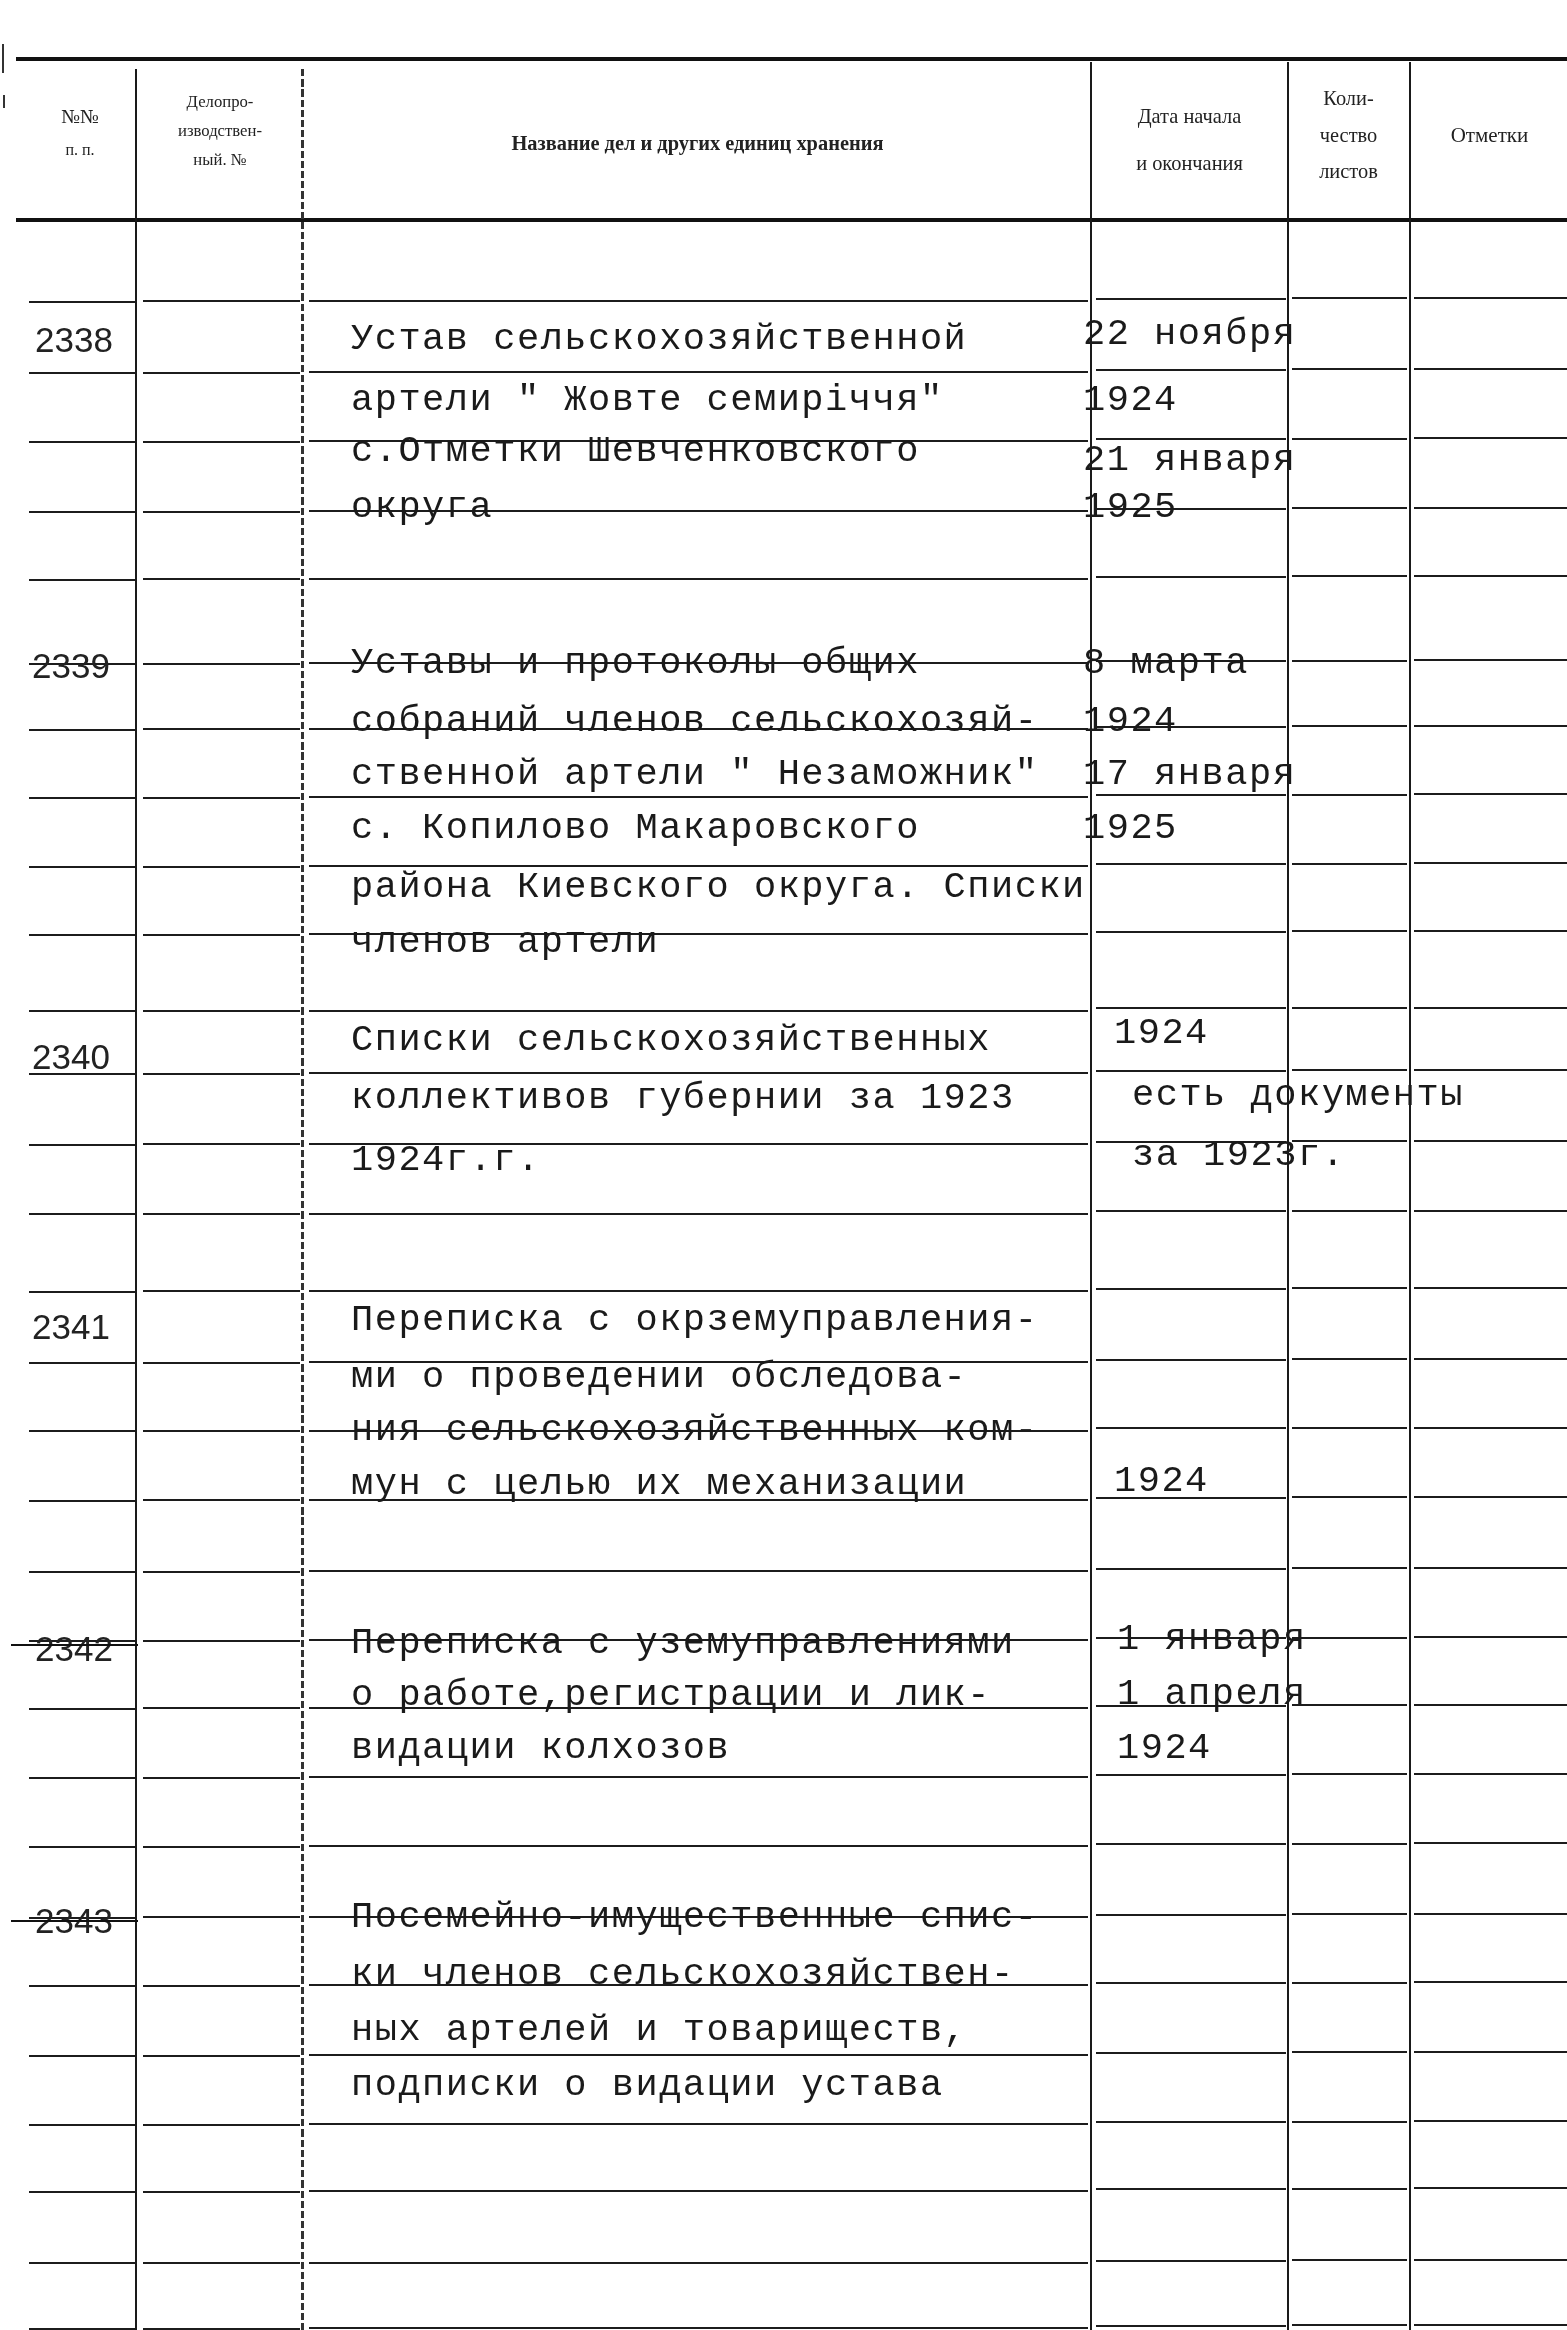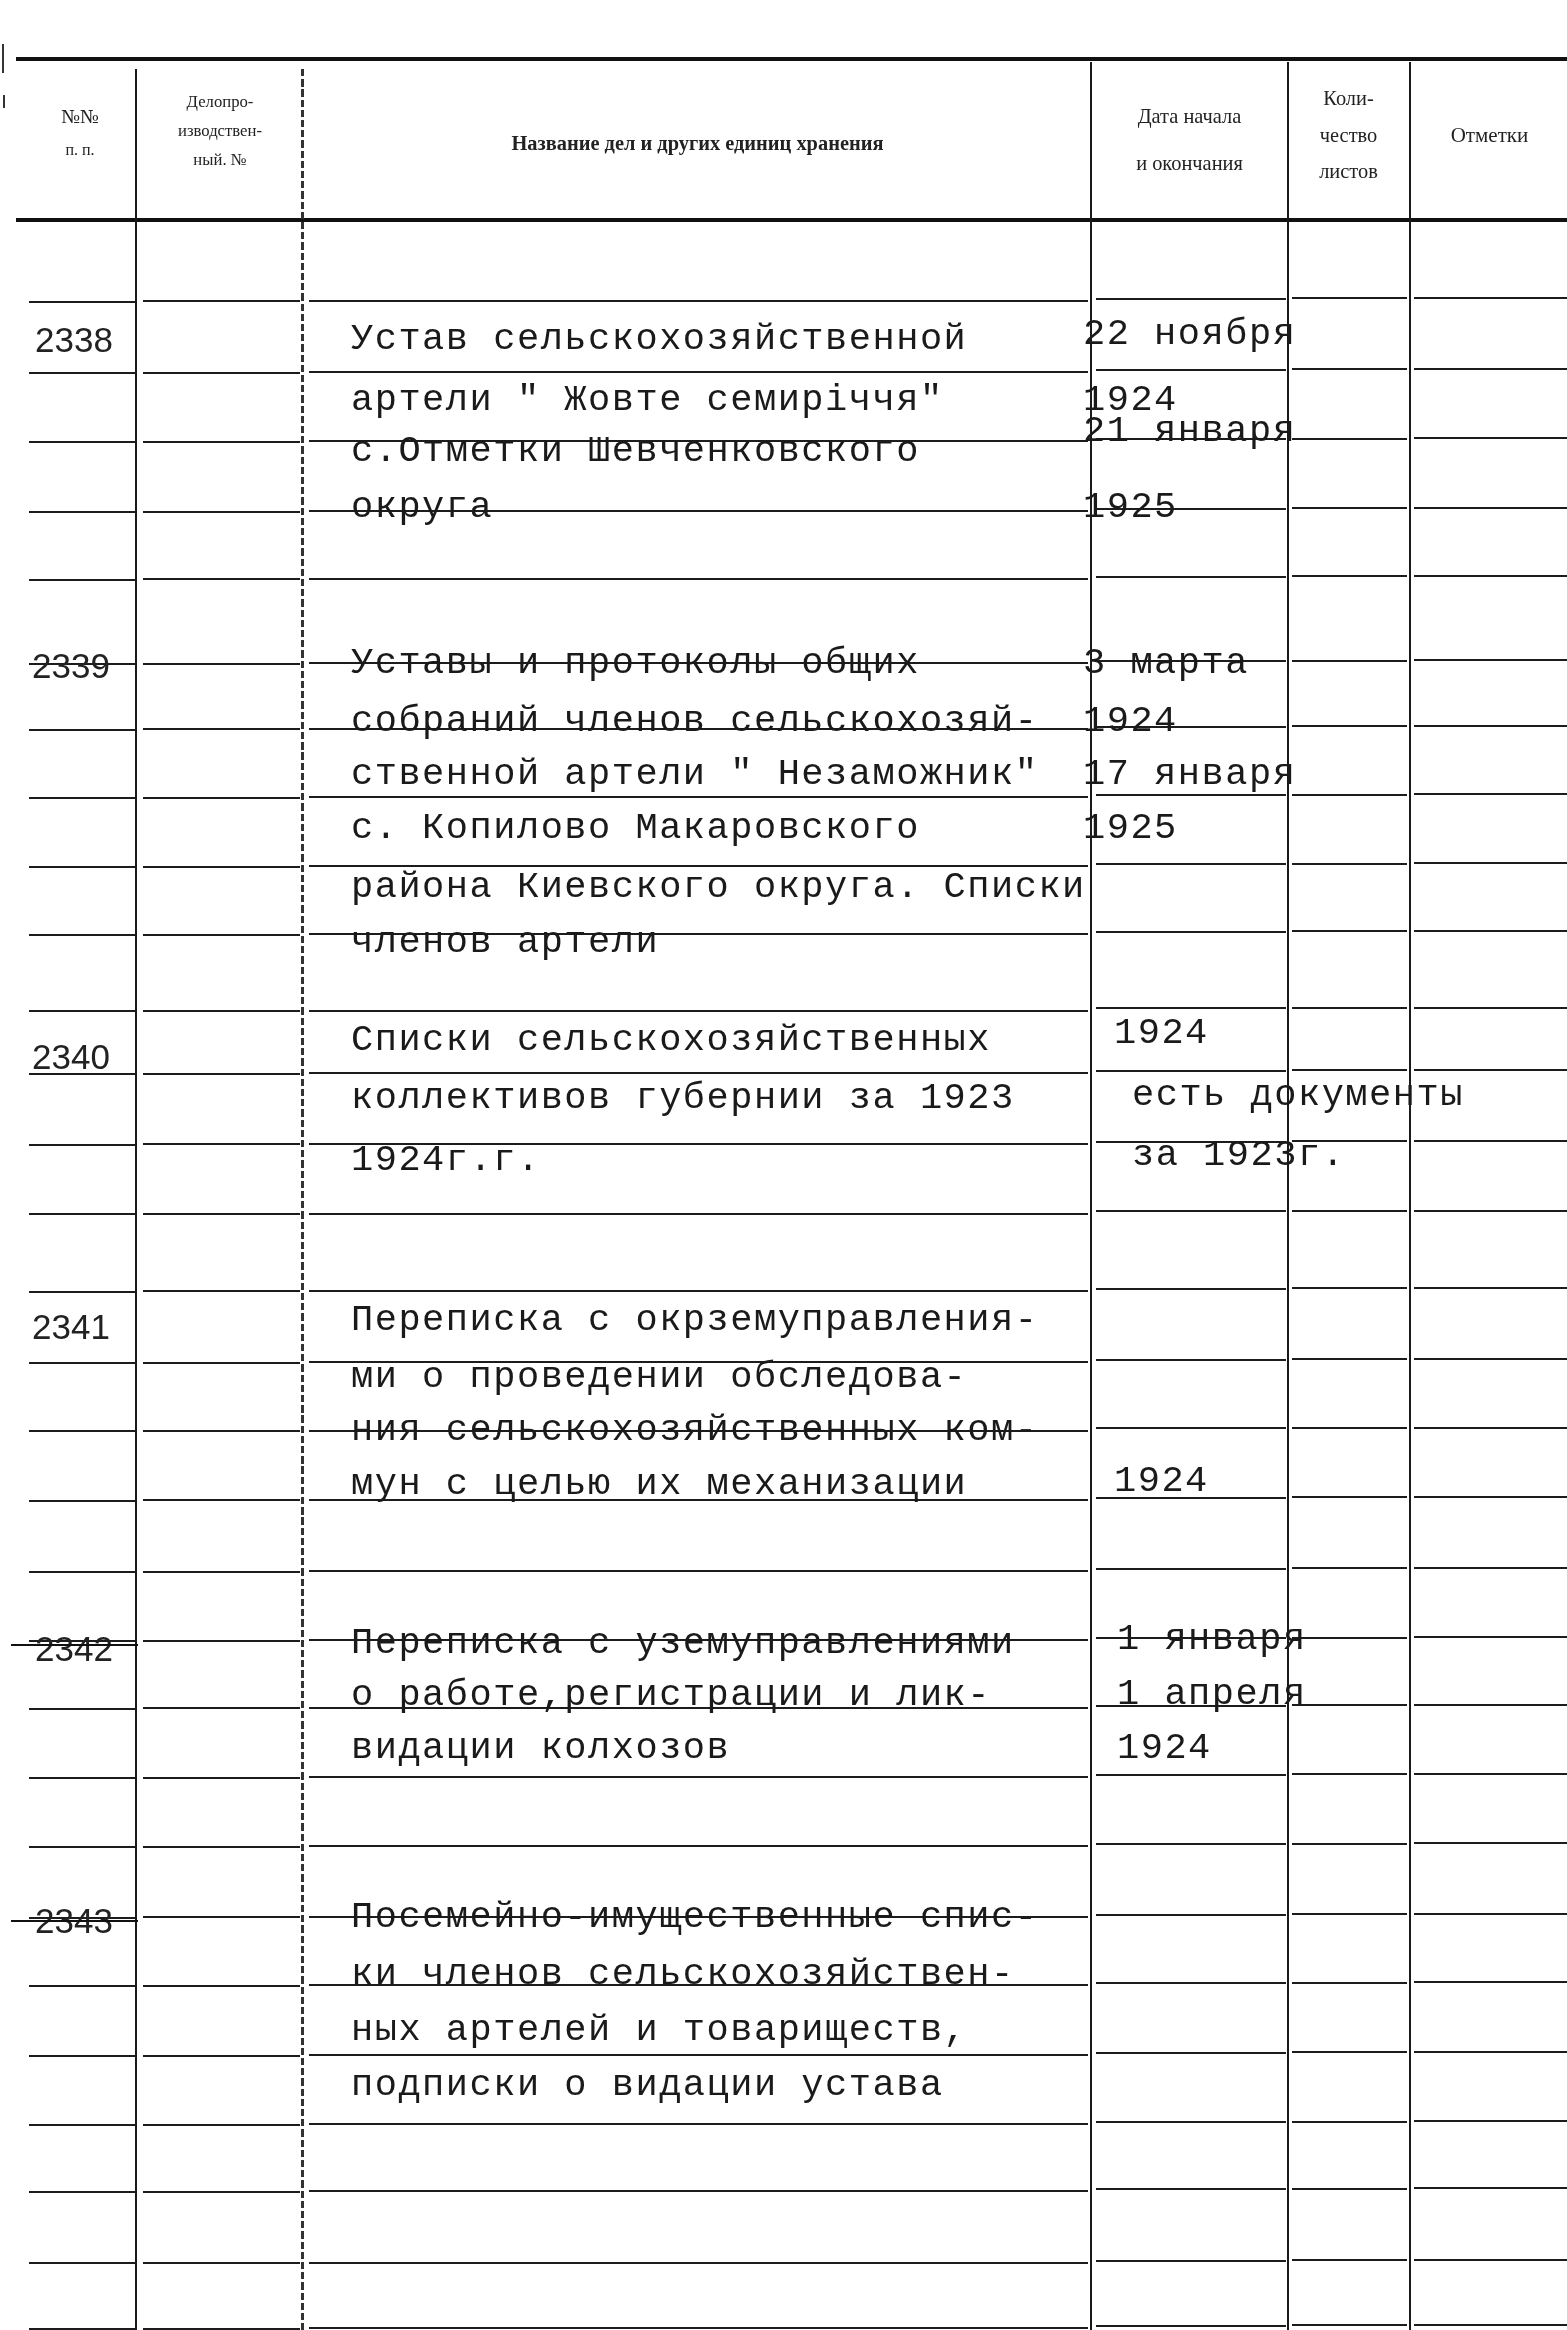--- a/index.html
+++ b/index.html
@@ -237,31 +237,31 @@
       <div class="row-line" style="left: 1414px; width: 154px; top: 2324px;"></div>
     </div>
 
   <div class="num" style="left:35px; top:320px;">2338</div>
   <div class="tw" style="left:351px; top:318px;">Устав сельскохозяйственной</div>
   <div class="tw" style="left:351px; top:379px;">артели " Жовте семиріччя"</div>
   <div class="tw" style="left:351px; top:430px;">с.Отметки Шевченковского</div>
   <div class="tw" style="left:351px; top:486px;">округа</div>
   <div class="tw" style="left:1083px; top:313px;">22 ноября</div>
   <div class="tw" style="left:1083px; top:379px;">1924</div>
-  <div class="tw" style="left:1083px; top:410px;text-align:center;">21 января</div>
+  <div class="tw" style="left:1083px; top:439px;text-align:center;">21 января</div>
   <div class="tw" style="left:1083px; top:486px;">1925</div>
 
   <div class="num" style="left:32px; top:646px;">2339</div>
   <div class="tw" style="left:351px; top:642px;">Уставы и протоколы общих</div>
   <div class="tw" style="left:351px; top:700px;">собраний членов сельскохозяй-</div>
   <div class="tw" style="left:351px; top:753px;">ственной артели " Незаможник"</div>
   <div class="tw" style="left:351px; top:807px;">с. Копилово Макаровского</div>
   <div class="tw" style="left:351px; top:866px;">района Киевского округа. Списки</div>
   <div class="tw" style="left:351px; top:921px;">членов артели</div>
-  <div class="tw" style="left:1083px; top:642px;">3 марта</div>
+  <div class="tw" style="left:1083px; top:642px;">8 марта</div>
   <div class="tw" style="left:1083px; top:700px;">1924</div>
   <div class="tw" style="left:1083px; top:753px;">17 января</div>
   <div class="tw" style="left:1083px; top:807px;">1925</div>
 
   <div class="num" style="left:32px; top:1029px;margin-top:8px;">2340</div>
   <div class="tw" style="left:351px; top:1019px;">Списки сельскохозяйственных</div>
   <div class="tw" style="left:351px; top:1077px;">коллективов губернии за 1923</div>
   <div class="tw" style="left:351px; top:1139px;">1924г.г.</div>
   <div class="tw" style="left:1114px; top:1012px;">1924</div>
   <div class="tw" style="left:1132px; top:1074px;">есть документы</div>

